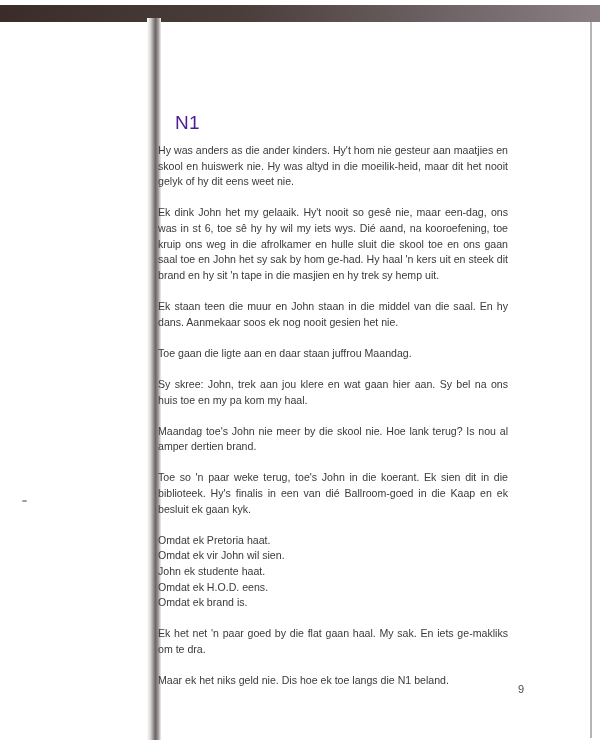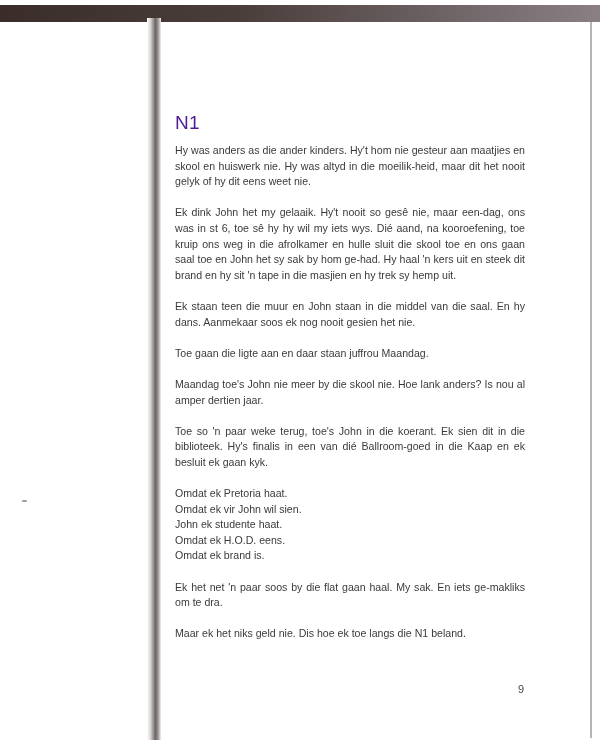--- a/index.html
+++ b/index.html
@@ -30,21 +30,21 @@
   }
   .right-edge {
     position: absolute; left: 590px; top: 22px; width: 2px; height: 716px;
     background: #b8b4b4;
   }
   .page-heading {
     position: absolute; left: 175px; top: 80px;
     font-size: 19px; color: #4c1d95; letter-spacing: 0.3px; margin-top: 32px;
   }
   .body-text {
-    position: absolute; left: 175px; top: 143px; width: 350px;
+    position: absolute; left: 158px; top: 143px; width: 350px;
     font-size: 10.6px; line-height: 15.6px; color: #3a3a3a;
   }
   .para { margin: 0 0 15.6px 0; text-align: justify; text-align-last: left; }
   .para-lines { margin: 0 0 15.6px 0; }
   .para-lines div { white-space: nowrap; }
   .page-number {
     position: absolute; left: 518px; top: 683px;
     font-size: 11px; color: #4a4a4a;
   }
 </style>
@@ -59,26 +59,27 @@
 <div class="right-page"></div>
 <div class="right-edge"></div>
 
 <div class="page-heading">N1</div>
 
 <div class="body-text">
   <p class="para">Hy was anders as die ander kinders. Hy't hom nie gesteur aan maatjies en skool en huiswerk nie. Hy was altyd in die moeilik-heid, maar dit het nooit gelyk of hy dit eens weet nie.</p>
   <p class="para">Ek dink John het my gelaaik. Hy't nooit so gesê nie, maar een-dag, ons was in st 6, toe sê hy hy wil my iets wys. Dié aand, na kooroefening, toe kruip ons weg in die afrolkamer en hulle sluit die skool toe en ons gaan saal toe en John het sy sak by hom ge-had. Hy haal 'n kers uit en steek dit brand en hy sit 'n tape in die masjien en hy trek sy hemp uit.</p>
   <p class="para">Ek staan teen die muur en John staan in die middel van die saal. En hy dans. Aanmekaar soos ek nog nooit gesien het nie.</p>
   <p class="para">Toe gaan die ligte aan en daar staan juffrou Maandag.</p>
-  <p class="para">Maandag toe's John nie meer by die skool nie. Hoe lank anders? Is nou al amper dertien jaar.</p>
+  <p class="para">Sy skree: John, trek aan jou klere en wat gaan hier aan. Sy bel na ons huis toe en my pa kom my haal.</p>
+  <p class="para">Maandag toe's John nie meer by die skool nie. Hoe lank terug? Is nou al amper dertien brand.</p>
   <p class="para">Toe so 'n paar weke terug, toe's John in die koerant. Ek sien dit in die biblioteek. Hy's finalis in een van dié Ballroom-goed in die Kaap en ek besluit ek gaan kyk.</p>
   <div class="para-lines">
     <div>Omdat ek Pretoria haat.</div>
     <div>Omdat ek vir John wil sien.</div>
     <div>John ek studente haat.</div>
     <div>Omdat ek H.O.D. eens.</div>
     <div>Omdat ek brand is.</div>
   </div>
-  <p class="para">Ek het net 'n paar soos by die flat gaan haal. My sak. En iets ge-makliks om te dra.</p>
+  <p class="para">Ek het net 'n paar goed by die flat gaan haal. My sak. En iets ge-makliks om te dra.</p>
   <p class="para">Maar ek het niks geld nie. Dis hoe ek toe langs die N1 beland.</p>
 </div>
 
 <div class="page-number">9</div>
 
 </body></html>

